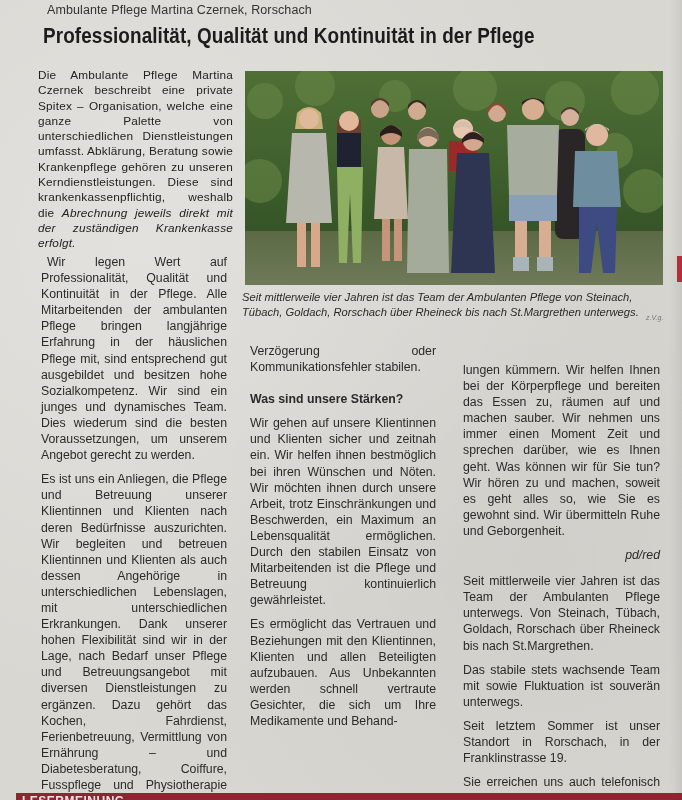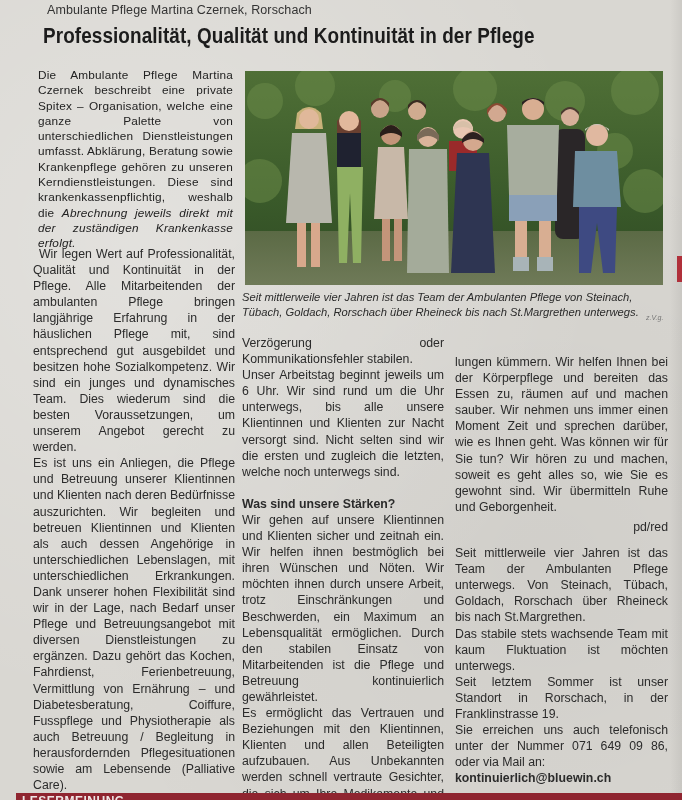--- a/index.html
+++ b/index.html
@@ -24,33 +24,33 @@
     position: absolute; left: 43px; top: 23px;
     font-size: 22px; font-weight: bold; color: #1c1c1c;
     transform: scaleX(0.86); transform-origin: left top;
     white-space: nowrap; letter-spacing: 0.1px;
   }
   .col {
     position: absolute;
     font-size: 12.3px; line-height: 16.1px;
     text-align: justify; hyphens: manual; color: #2b2b2b;
   }
-  .col p { margin: 0; }
+  .col p { margin: 8px; }
   .lead {
     position: absolute; left: 38px; top: 68px; width: 195px;
     font-size: 11.8px; line-height: 15.3px; font-weight: normal;
     text-align: justify; color: #222; letter-spacing: 0.2px;
   }
   .lead .ital { font-style: italic; }
   .col1 { left: 33px; top: 246px; width: 202px; }
   .col1 .first { text-indent: 6px; }
   .col2 { left: 242px; top: 335px; width: 202px; }
   .col3 { left: 455px; top: 354px; width: 213px; }
   .subhead { font-weight: bold; margin-top: 16px !important; }
-  .signature { text-align: right; margin-top: 4px !important; margin-bottom: 10px !important; }
+  .signature { text-align: right; font-style: italic; margin-top: 4px !important; margin-bottom: 10px !important; }
   .email { font-weight: bold; }
   .photo {
     position: absolute; left: 245px; top: 71px; width: 418px; height: 214px;
     overflow: hidden; background: #3c5a2d;
   }
   .caption {
     position: absolute; left: 242px; top: 290px; width: 420px;
     font-size: 11.2px; line-height: 15px; font-style: italic; color: #2a2a2a;
   }
   .credit {
@@ -170,31 +170,30 @@
 <div class="credit">z.V.g.</div>
 
 <div class="col col1">
   <p class="first">Wir legen Wert auf Professionalität, Qualität und Kontinuität in der Pflege. Alle Mitarbeitenden der ambulanten Pflege bringen langjährige Erfahrung in der häuslichen Pflege mit, sind entsprechend gut ausgebildet und besitzen hohe Sozialkompetenz. Wir sind ein junges und dynamisches Team. Dies wiederum sind die besten Voraussetzungen, um unserem Angebot gerecht zu werden.</p>
   <p>Es ist uns ein Anliegen, die Pflege und Betreuung unserer Klientinnen und Klienten nach deren Bedürfnisse auszurichten. Wir begleiten und betreuen Klientinnen und Klienten als auch dessen Angehörige in unterschiedlichen Lebenslagen, mit unterschiedlichen Erkrankungen. Dank unserer hohen Flexibilität sind wir in der Lage, nach Bedarf unser Pflege und Betreuungsangebot mit diversen Dienstleistungen zu ergänzen. Dazu gehört das Kochen, Fahrdienst, Ferienbetreuung, Vermittlung von Ernährung – und Diabetesberatung, Coiffure, Fusspflege und Physiotherapie als auch Betreuung / Begleitung in herausfordernden Pflegesituationen sowie am Lebensende (Palliative Care).</p>
   <p>Wir bieten alles aus einer Hand. Kurze Dienstwege sind eingehalten und</p>
 </div>
 
 <div class="col col2">
   <p>Verzögerung oder Kommunikationsfehler stabilen.</p>
-  <p>Unser Arbeitstag beginnt jeweils um 6 Uhr. Wir sind rund um die Uhr unterwegs, bis alle unsere Klientinnen und Klienten zur Nacht versorgt sind. Nicht selten sind wir die ersten und zugleich die letzten, welche noch unterwegs sind.</p>
   <p class="subhead">Was sind unsere Stärken?</p>
   <p>Wir gehen auf unsere Klientinnen und Klienten sicher und zeitnah ein. Wir helfen ihnen bestmöglich bei ihren Wünschen und Nöten. Wir möchten ihnen durch unsere Arbeit, trotz Einschränkungen und Beschwerden, ein Maximum an Lebensqualität ermöglichen. Durch den stabilen Einsatz von Mitarbeitenden ist die Pflege und Betreuung kontinuierlich gewährleistet.</p>
   <p>Es ermöglicht das Vertrauen und Beziehungen mit den Klientinnen, Klienten und allen Beteiligten aufzubauen. Aus Unbekannten werden schnell vertraute Gesichter, die sich um Ihre Medikamente und Behand-</p>
 </div>
 
 <div class="col col3">
   <p>lungen kümmern. Wir helfen Ihnen bei der Körperpflege und bereiten das Essen zu, räumen auf und machen sauber. Wir nehmen uns immer einen Moment Zeit und sprechen darüber, wie es Ihnen geht. Was können wir für Sie tun? Wir hören zu und machen, soweit es geht alles so, wie Sie es gewohnt sind. Wir übermitteln Ruhe und Geborgenheit.</p>
   <p class="signature">pd/red</p>
   <p>Seit mittlerweile vier Jahren ist das Team der Ambulanten Pflege unterwegs. Von Steinach, Tübach, Goldach, Rorschach über Rheineck bis nach St.Margrethen.</p>
-  <p>Das stabile stets wachsende Team mit kaum Fluktuation ist möchten unterwegs.</p>
+  <p>Das stabile stets wachsende Team mit sowie Fluktuation ist souverän unterwegs.</p>
   <p>Seit letztem Sommer ist unser Standort in Rorschach, in der Franklinstrasse 19.</p>
   <p>Sie erreichen uns auch telefonisch unter der Nummer 071 649 09 86, oder via Mail an:</p>
   <p class="email">kontinuierlich@bluewin.ch</p>
 </div>
 
 <div class="red-side"></div>
 
 <div class="red-band">
   <span>LESERMEINUNG</span>
 </div>

